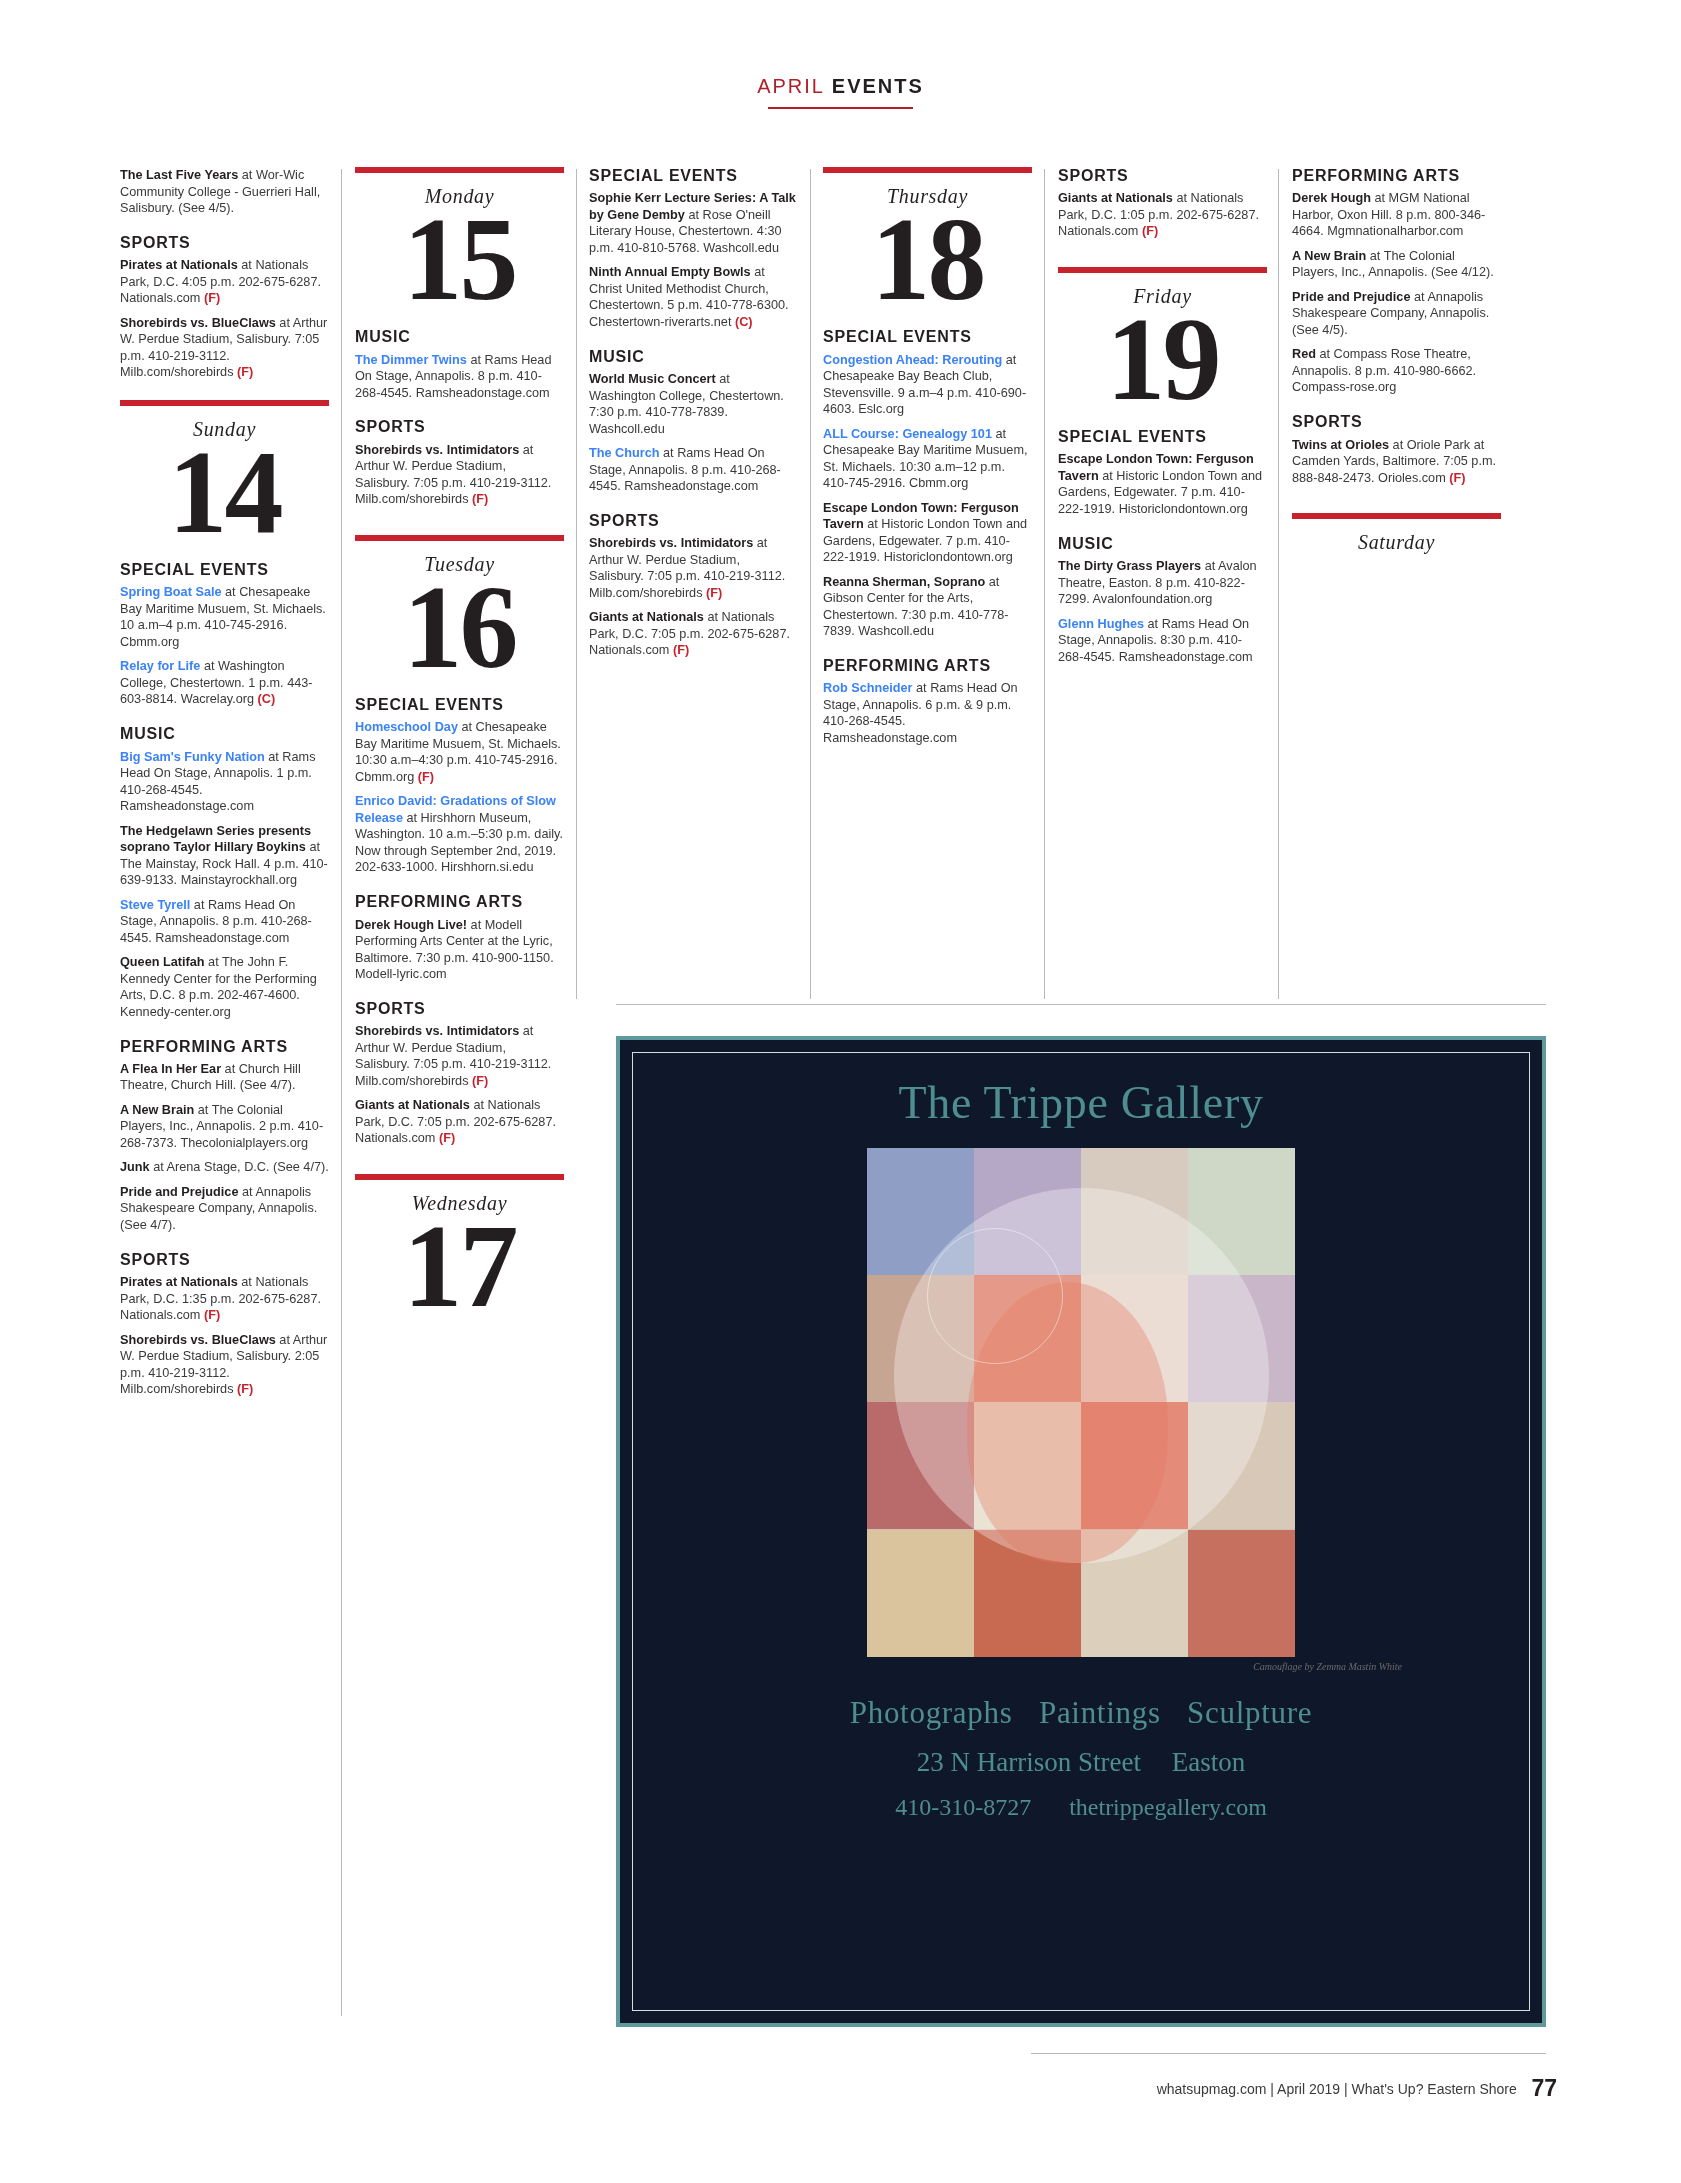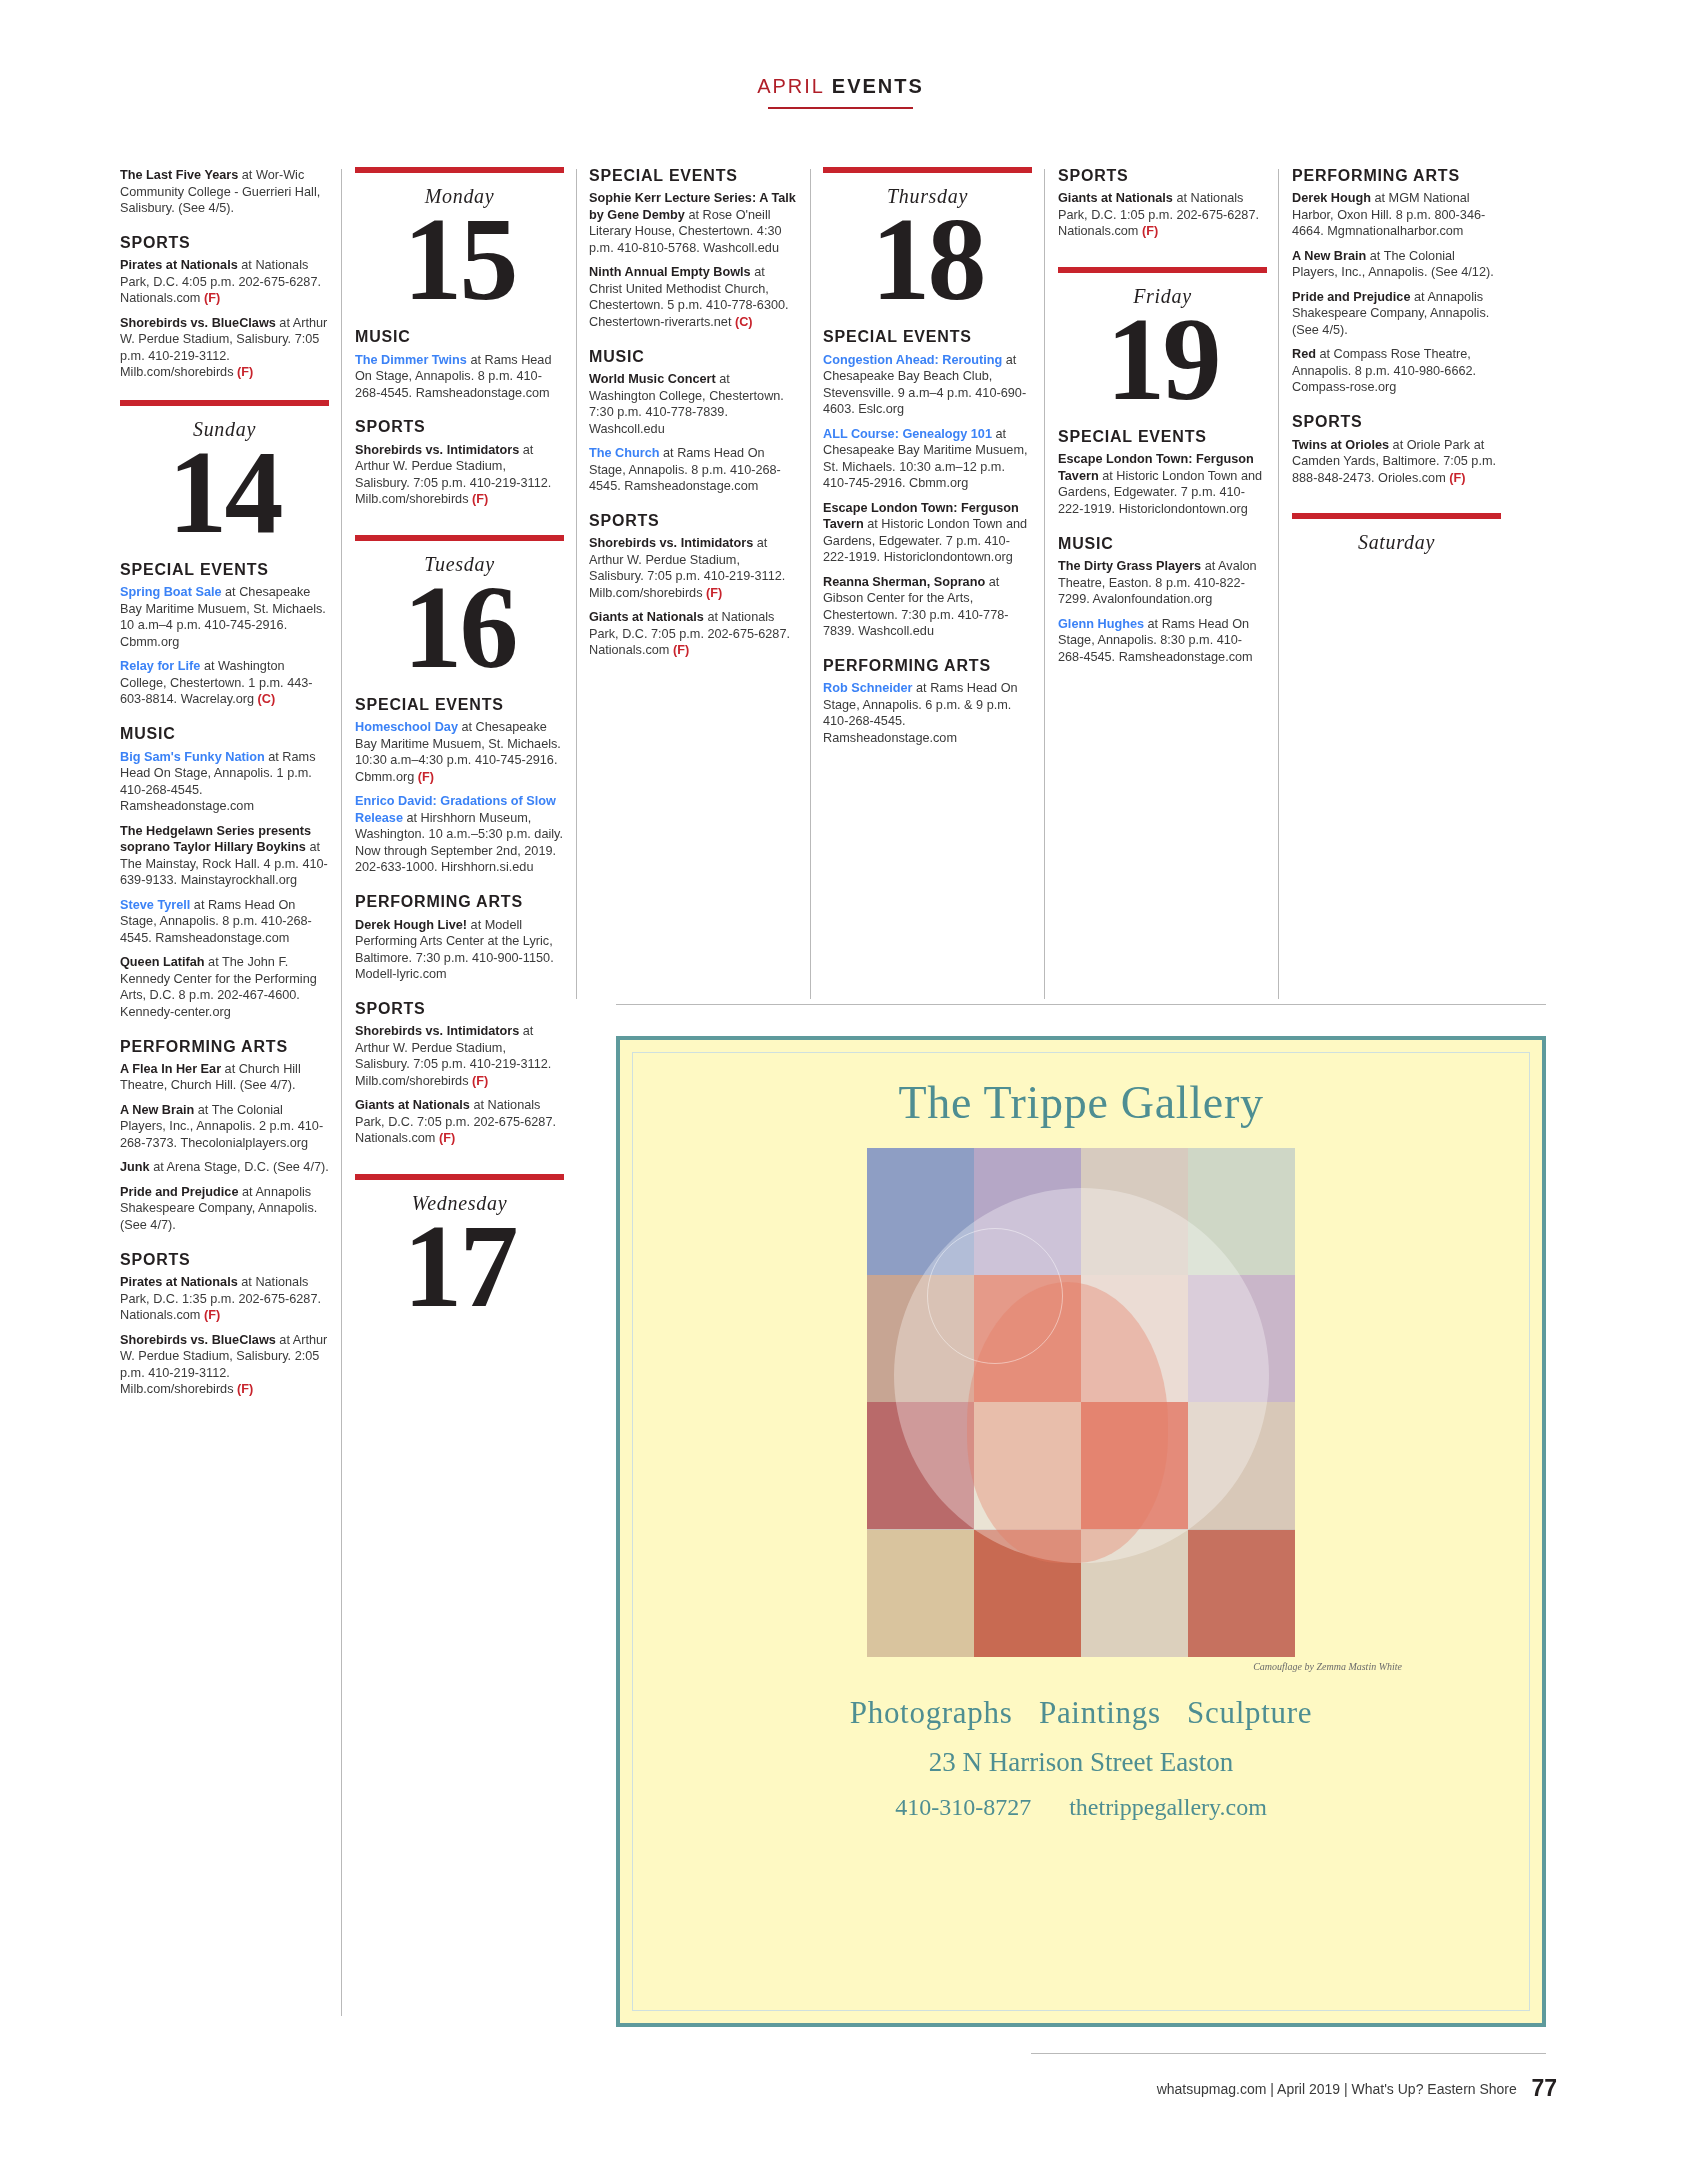--- a/index.html
+++ b/index.html
@@ -60,21 +60,21 @@
   }
   .daynum{
     font-family:"Liberation Serif", serif;
     font-weight:700;font-size:118px;line-height:0.86;text-align:center;
     color:#231f20;margin:0 0 4px 0;letter-spacing:-2.7px;
   }
 
   
   .ad{
     position:absolute;left:616px;top:1036px;width:930px;height:991px;
-    background:#fef9c3;border:4.7px solid #5e9a9c;
+    background:#0f172a;border:4.7px solid #5e9a9c;
     box-sizing:border-box;padding:12px;
   }
   .ad-inner{
     width:100%;height:100%;border:1.3px solid #cfe0df;box-sizing:border-box;
     display:flex;flex-direction:column;align-items:center;padding-top:23px;
   }
   .ad-title{
     font-family:"Liberation Serif", serif;
     font-size:46px;color:#4e8e92;letter-spacing:0.7px;margin-bottom:19px;
   }
@@ -88,21 +88,21 @@
     font-size:10px;color:#6b6b6b;margin-top:4px;align-self:flex-end;
     margin-right:127px;font-style:italic;
   }
   .ad-line{
     font-family:"Liberation Serif", serif;
     color:#4e8e92;text-align:center;
   }
   .ad-cats{font-size:31px;letter-spacing:0.7px;margin-top:23px;}
   .ad-cats span{margin:0 9px;}
   .ad-addr{font-size:27px;margin-top:16px;}
-  .ad-addr span{margin:0 0;text-align:center;}
+  .ad-addr span{margin:0 12px;text-align:center;}
   .ad-contact{font-size:24px;margin-top:16px;}
   .ad-contact span{margin:0 16px;}
 
   .adrule{position:absolute;left:616px;top:1004px;width:930px;height:0.7px;background:#b9b9b9;}
 
   
   .footer{
     position:absolute;left:0;top:2075px;width:1681px;text-align:right;
     padding-right:124px;box-sizing:border-box;
     font-size:14px;color:#3a3a3a;

